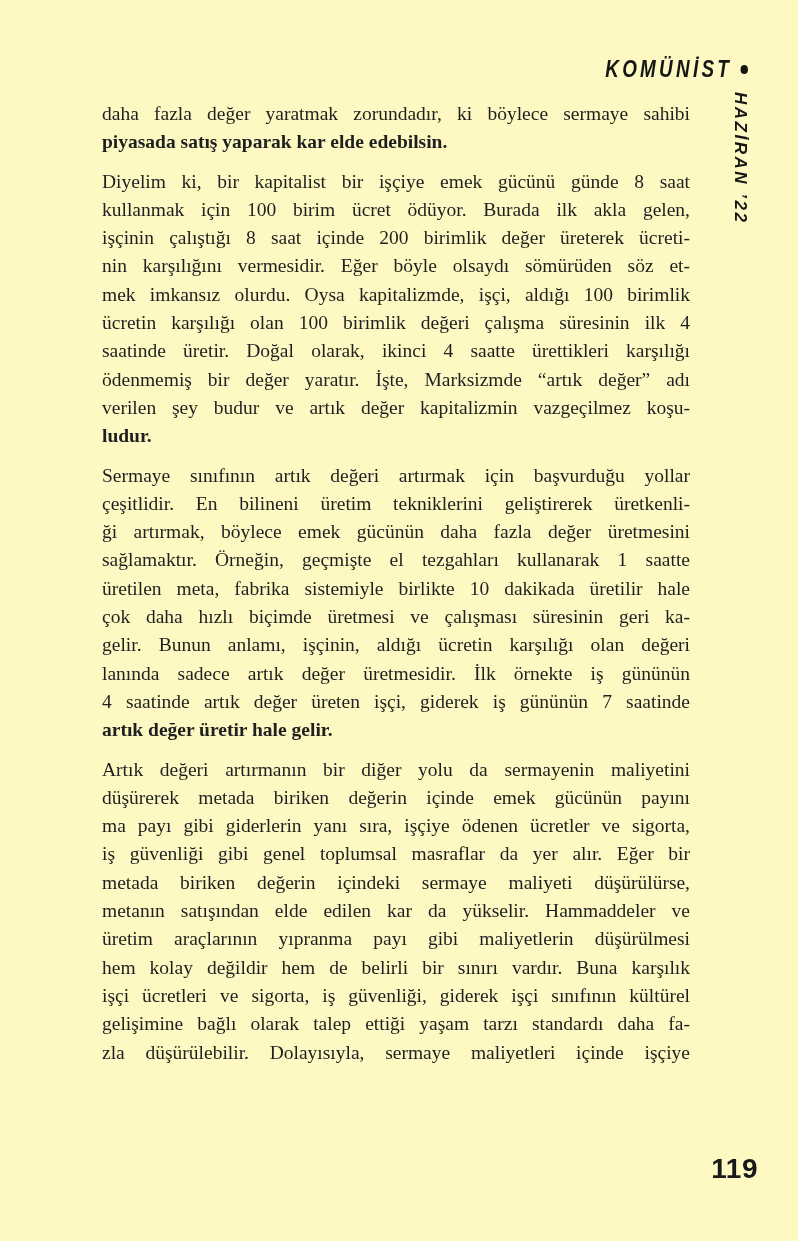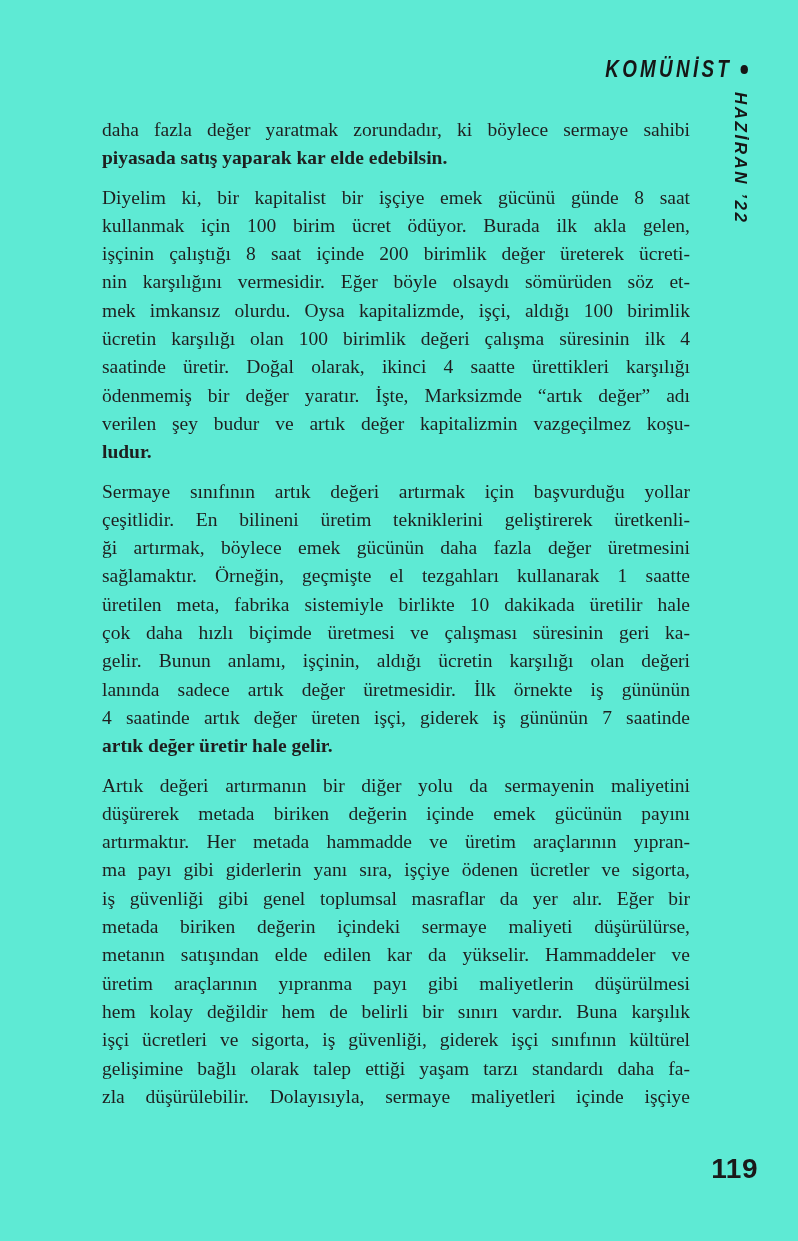--- a/index.html
+++ b/index.html
@@ -1,21 +1,21 @@
 <!DOCTYPE html>
 <html><head>
 <meta charset="utf-8">
 <style>
   html, body { margin: 0; padding: 0; background: #e8e8e8; }
   .page {
     position: relative;
     width: 798px;
     height: 1241px;
     margin: 0 auto;
-    background: #5eead4;
+    background: #fef9c3;
     font-family: "Liberation Serif", serif;
     overflow: hidden;
   }
 
   
   .masthead {
     position: absolute;
     top: 56px;
     right: 50px;
     display: flex;
@@ -52,21 +52,21 @@
     font-size: 17px;
     letter-spacing: 2.5px;
     color: #161616;
     white-space: nowrap;
   }
 
   
   .body-text {
     position: absolute;
     left: 102px;
-    top: 116px;
+    top: 100px;
     width: 588px;
     color: #1f1f1f;
     font-size: 19.5px;
   }
   .para { margin: 0 0 11px 0; }
   .line {
     height: 28.3px;
     line-height: 28.3px;
     text-align: justify;
     text-align-last: justify;
@@ -123,21 +123,20 @@
         <div class="line">üretilen meta, fabrika sistemiyle birlikte 10 dakikada üretilir hale</div>
         <div class="line">çok daha hızlı biçimde üretmesi ve çalışması süresinin geri ka-</div>
         <div class="line">gelir. Bunun anlamı, işçinin, aldığı ücretin karşılığı olan değeri</div>
         <div class="line">lanında sadece artık değer üretmesidir. İlk örnekte iş gününün</div>
         <div class="line">4 saatinde artık değer üreten işçi, giderek iş gününün 7 saatinde</div>
         <div class="line end">artık değer üretir hale gelir.</div>
       </div>
       <div class="para">
         <div class="line">Artık değeri artırmanın bir diğer yolu da sermayenin maliyetini</div>
         <div class="line">düşürerek metada biriken değerin içinde emek gücünün payını</div>
-        <div class="line">artırmaktır. Her metada hammadde ve üretim araçlarının yıpran-</div>
         <div class="line">ma payı gibi giderlerin yanı sıra, işçiye ödenen ücretler ve sigorta,</div>
         <div class="line">iş güvenliği gibi genel toplumsal masraflar da yer alır. Eğer bir</div>
         <div class="line">metada biriken değerin içindeki sermaye maliyeti düşürülürse,</div>
         <div class="line">metanın satışından elde edilen kar da yükselir. Hammaddeler ve</div>
         <div class="line">üretim araçlarının yıpranma payı gibi maliyetlerin düşürülmesi</div>
         <div class="line">hem kolay değildir hem de belirli bir sınırı vardır. Buna karşılık</div>
         <div class="line">işçi ücretleri ve sigorta, iş güvenliği, giderek işçi sınıfının kültürel</div>
         <div class="line">gelişimine bağlı olarak talep ettiği yaşam tarzı standardı daha fa-</div>
         <div class="line">zla düşürülebilir. Dolayısıyla, sermaye maliyetleri içinde işçiye</div>
       </div>

